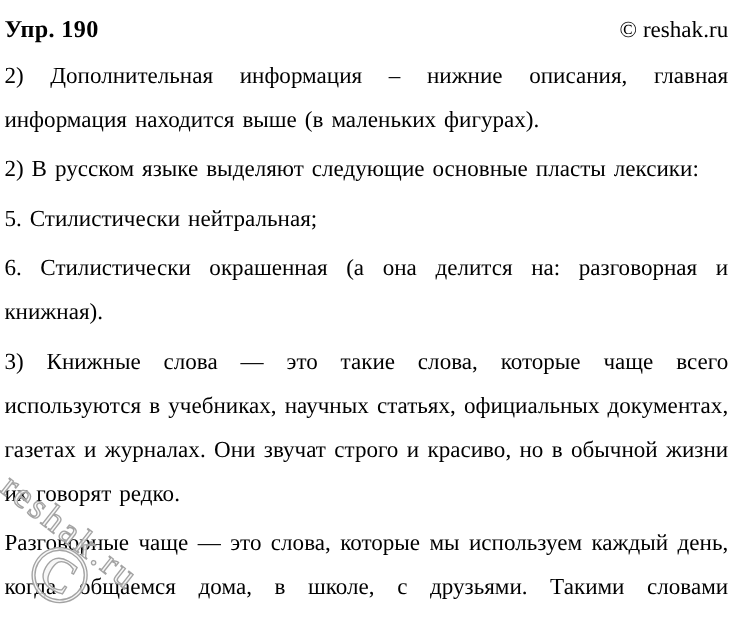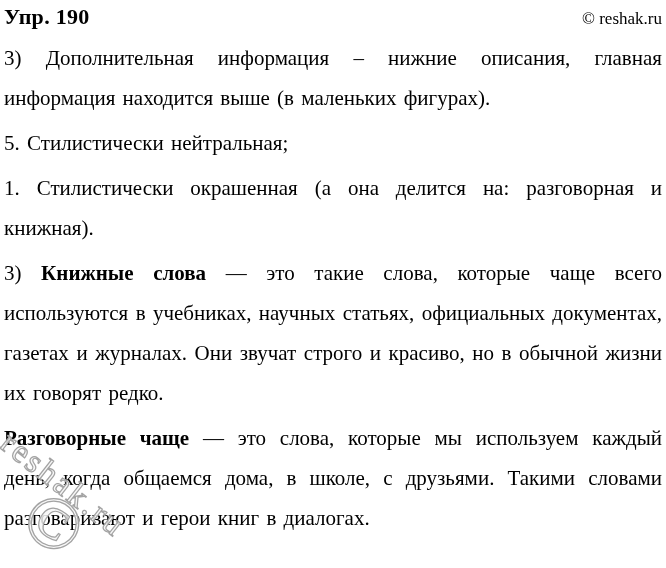--- a/index.html
+++ b/index.html
@@ -10,52 +10,52 @@
     background: #ffffff;
     overflow: hidden;
     font-family: "Liberation Serif", "DejaVu Serif", serif;
     color: #000000;
   }
 
   .page {
     position: relative;
     width: 666px;
     height: 568px;
-    padding: 4px 4px 0 4px;
+    padding: 14px 4px 0 4px;
   }
 
   
   .header-row {
     display: flex;
     justify-content: space-between;
     align-items: baseline;
     height: 26px;
     margin-bottom: 8px;
   }
   .exercise-title {
     font-size: 22px;
     font-weight: bold;
     letter-spacing: 0.3px;
   }
   .copyright {
-    font-size: 17px;
+    font-size: 21px;
     font-weight: normal;
     margin-left: 39px;
   }
 
   
   .doc-para {
     font-size: 21px;
     line-height: 40px;
     text-align: justify;
     text-align-last: left;
     word-spacing: 2px;
     margin-bottom: 5px;
   }
-  .doc-para b { font-weight: bold; }
+  .doc-para b { font-weight: normal; }
 
   
   .watermark {
     position: absolute;
     pointer-events: none;
     z-index: 5;
     font-family: "Liberation Serif", "DejaVu Serif", serif;
     color: rgba(255, 255, 255, 0.75);
     -webkit-text-stroke: 1.2px #a3a3a3;
     text-shadow: 0 0 1px rgba(160,160,160,0.35);
@@ -81,26 +81,27 @@
 </head>
 <body>
 
 <div class="page">
 
   <div class="header-row">
     <span class="exercise-title">Упр. 190</span>
     <span class="copyright">© reshak.ru</span>
   </div>
 
-  <p class="doc-para">3) Дополнительная информация – нижние описания, главная информация находится выше (в маленьких фигурах).</p>
+  <p class="doc-para">2) Дополнительная информация – нижние описания, главная информация находится выше (в маленьких фигурах).</p>
 
+  <p class="doc-para">2) В русском языке выделяют следующие основные пласты лексики:</p>
 
   <p class="doc-para">5. Стилистически нейтральная;</p>
 
-  <p class="doc-para">1. Стилистически окрашенная (а она делится на: разговорная и книжная).</p>
+  <p class="doc-para">6. Стилистически окрашенная (а она делится на: разговорная и книжная).</p>
 
   <p class="doc-para"><span>3) </span><b>Книжные слова</b><span> — это такие слова, которые чаще всего используются в учебниках, научных статьях, официальных документах, газетах и журналах. Они звучат строго и красиво, но в обычной жизни их говорят редко.</span></p>
 
   <p class="doc-para"><b>Разговорные чаще</b><span> — это слова, которые мы используем каждый день, когда общаемся дома, в школе, с друзьями. Такими словами разговаривают и герои книг в диалогах.</span></p>
 
   <div class="watermark watermark-text">reshak.ru</div>
 
   <div class="watermark watermark-symbol">©</div>
 
 </div>

